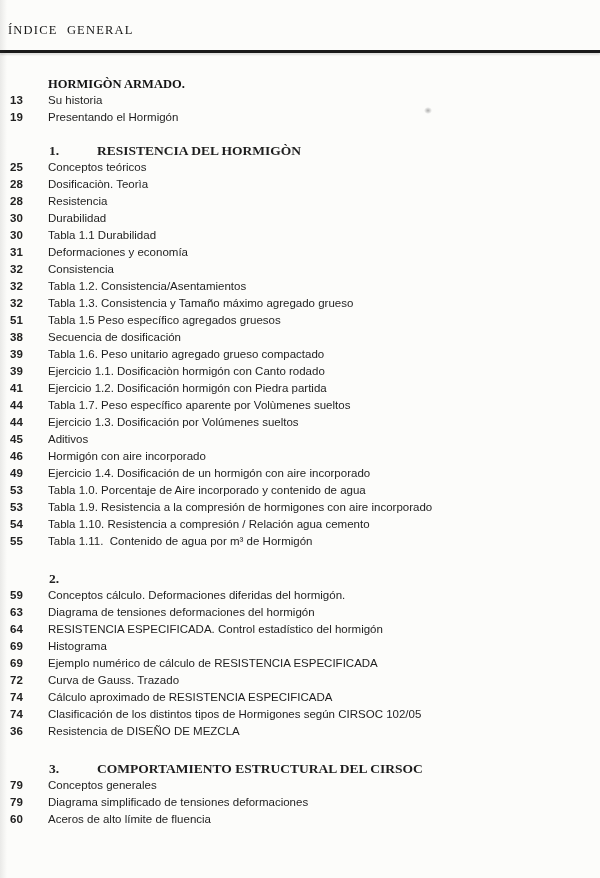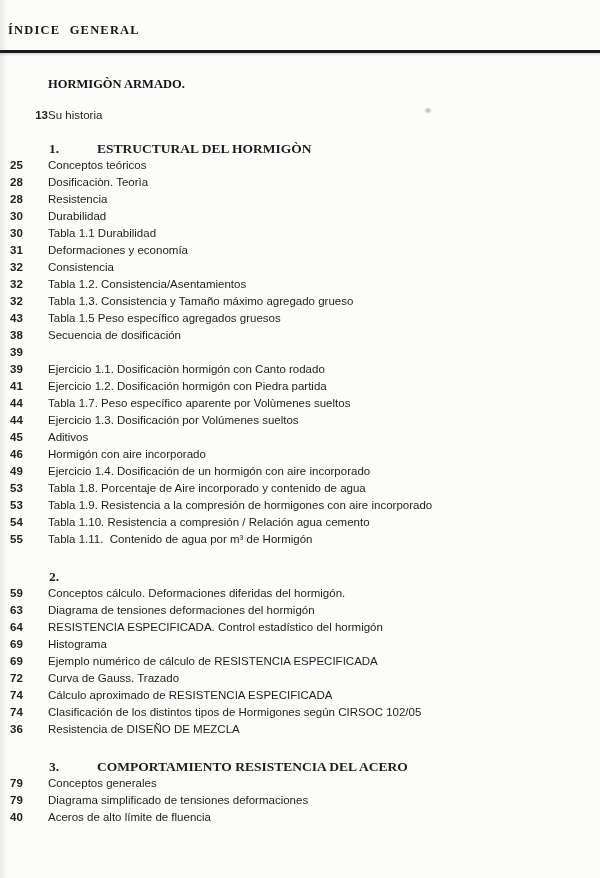--- a/index.html
+++ b/index.html
@@ -25,21 +25,21 @@
     content: "";
     position: absolute;
     left: 0; top: 0;
     width: 7px; height: 100%;
     background: linear-gradient(to right, rgba(70,70,70,0.10), rgba(70,70,70,0));
     pointer-events: none;
   }
   .page-header {
     padding: 22px 0 0 8px;
     font-family: "Liberation Serif", serif;
-    font-weight: bold;
+    font-weight: normal;
     font-size: 12.5px;
     line-height: 16px;
     letter-spacing: 1.2px;
     word-spacing: 5px;
     color: #161616;
   }
   .rule {
     margin-top: 12px;
     height: 3px;
     width: 600px;
@@ -68,22 +68,20 @@
     flex: none;
     width: 38px;
     font-weight: 600;
     color: #222;
   }
   .row .title {
     white-space: pre-wrap;
     color: #1e1e1e;
   }
   .row.intro {
-    margin-top: 15px;
-    text-align: right;
   }
   .chapter {
     margin-top: 20px;
   }
   .chapter.chapter-first {
     margin-top: 16px;
   }
   .row.chapter-heading {
     font-family: "Liberation Serif", serif;
     font-weight: bold;
@@ -113,24 +111,28 @@
     <span>ÍNDICE  GENERAL</span>
   </div>
   <div class="rule"></div>
   <div class="toc">
     <div class="part-title">HORMIGÒN ARMADO.</div>
     <div class="entries">
         <div class="row intro">
           <span class="num">13</span>
           <span class="title">Su historia</span>
         </div>
+        <div class="row intro">
+          <span class="num">19</span>
+          <span class="title">Presentando el Hormigón</span>
+        </div>
         <div class="chapter chapter-first">
           <div class="row chapter-heading">
             <span class="num">1.</span>
-            <span class="title">ESTRUCTURAL DEL HORMIGÒN</span>
+            <span class="title">RESISTENCIA DEL HORMIGÒN</span>
           </div>
           <div class="row">
             <span class="num">25</span>
             <span class="title">Conceptos teóricos</span>
           </div>
           <div class="row">
             <span class="num">28</span>
             <span class="title">Dosificaciòn. Teorìa</span>
           </div>
           <div class="row">
@@ -155,29 +157,30 @@
           </div>
           <div class="row">
             <span class="num">32</span>
             <span class="title">Tabla 1.2. Consistencia/Asentamientos</span>
           </div>
           <div class="row">
             <span class="num">32</span>
             <span class="title">Tabla 1.3. Consistencia y Tamaño máximo agregado grueso</span>
           </div>
           <div class="row">
-            <span class="num">43</span>
+            <span class="num">51</span>
             <span class="title">Tabla 1.5 Peso específico agregados gruesos</span>
           </div>
           <div class="row">
             <span class="num">38</span>
             <span class="title">Secuencia de dosificación</span>
           </div>
           <div class="row">
             <span class="num">39</span>
+            <span class="title">Tabla 1.6. Peso unitario agregado grueso compactado</span>
           </div>
           <div class="row">
             <span class="num">39</span>
             <span class="title">Ejercicio 1.1. Dosificaciòn hormigón con Canto rodado</span>
           </div>
           <div class="row">
             <span class="num">41</span>
             <span class="title">Ejercicio 1.2. Dosificación hormigón con Piedra partida</span>
           </div>
           <div class="row">
@@ -195,21 +198,21 @@
           <div class="row">
             <span class="num">46</span>
             <span class="title">Hormigón con aire incorporado</span>
           </div>
           <div class="row">
             <span class="num">49</span>
             <span class="title">Ejercicio 1.4. Dosificación de un hormigón con aire incorporado</span>
           </div>
           <div class="row">
             <span class="num">53</span>
-            <span class="title">Tabla 1.8. Porcentaje de Aire incorporado y contenido de agua</span>
+            <span class="title">Tabla 1.0. Porcentaje de Aire incorporado y contenido de agua</span>
           </div>
           <div class="row">
             <span class="num">53</span>
             <span class="title">Tabla 1.9. Resistencia a la compresión de hormigones con aire incorporado</span>
           </div>
           <div class="row">
             <span class="num">54</span>
             <span class="title">Tabla 1.10. Resistencia a compresión / Relación agua cemento</span>
           </div>
           <div class="row">
@@ -254,31 +257,31 @@
             <span class="title">Clasificación de los distintos tipos de Hormigones según CIRSOC 102/05</span>
           </div>
           <div class="row">
             <span class="num">36</span>
             <span class="title">Resistencia de DISEÑO DE MEZCLA</span>
           </div>
         </div>
         <div class="chapter">
           <div class="row chapter-heading">
             <span class="num">3.</span>
-            <span class="title">COMPORTAMIENTO RESISTENCIA DEL ACERO</span>
+            <span class="title">COMPORTAMIENTO ESTRUCTURAL DEL CIRSOC</span>
           </div>
           <div class="row">
             <span class="num">79</span>
             <span class="title">Conceptos generales</span>
           </div>
           <div class="row">
             <span class="num">79</span>
             <span class="title">Diagrama simplificado de tensiones deformaciones</span>
           </div>
           <div class="row">
-            <span class="num">40</span>
+            <span class="num">60</span>
             <span class="title">Aceros de alto límite de fluencia</span>
           </div>
         </div>
       </div>
   </div>
   <div class="speck"></div>
 </div>
 
 </body></html>

